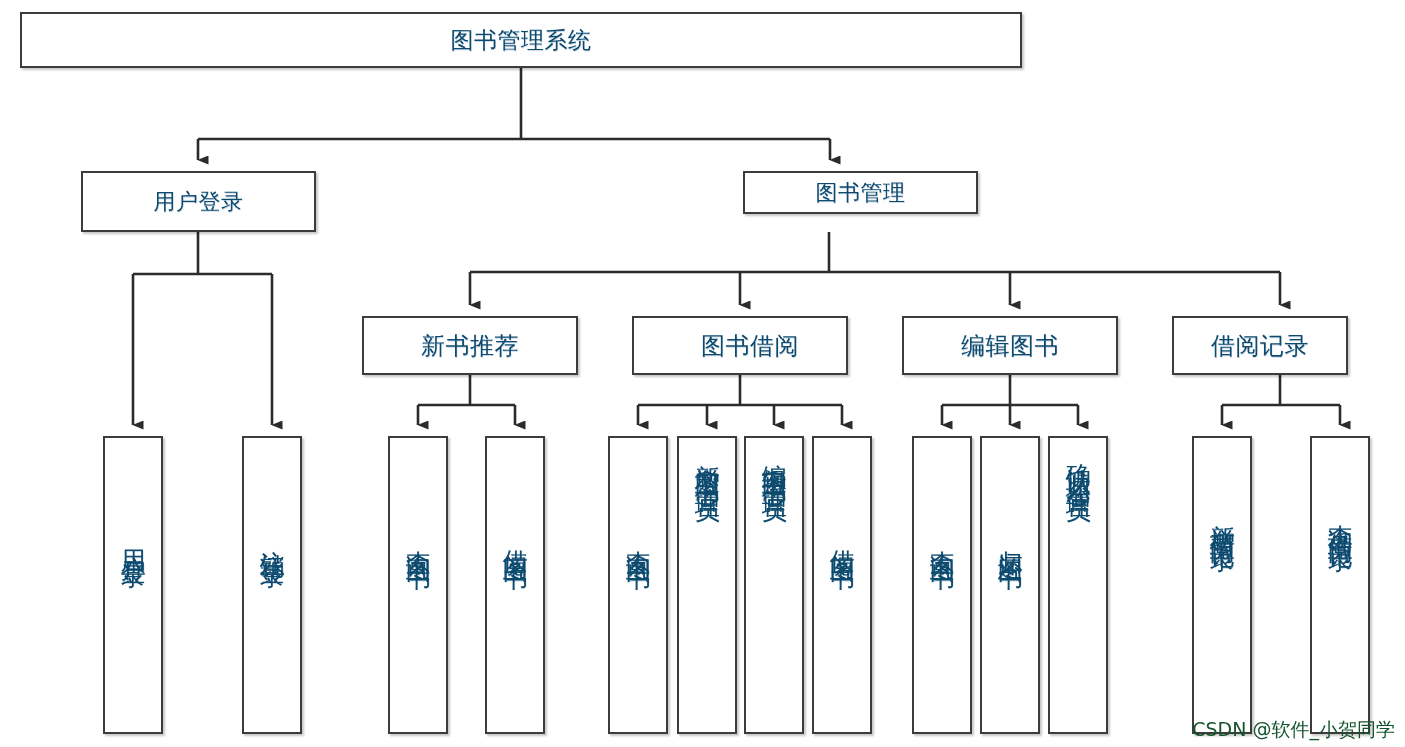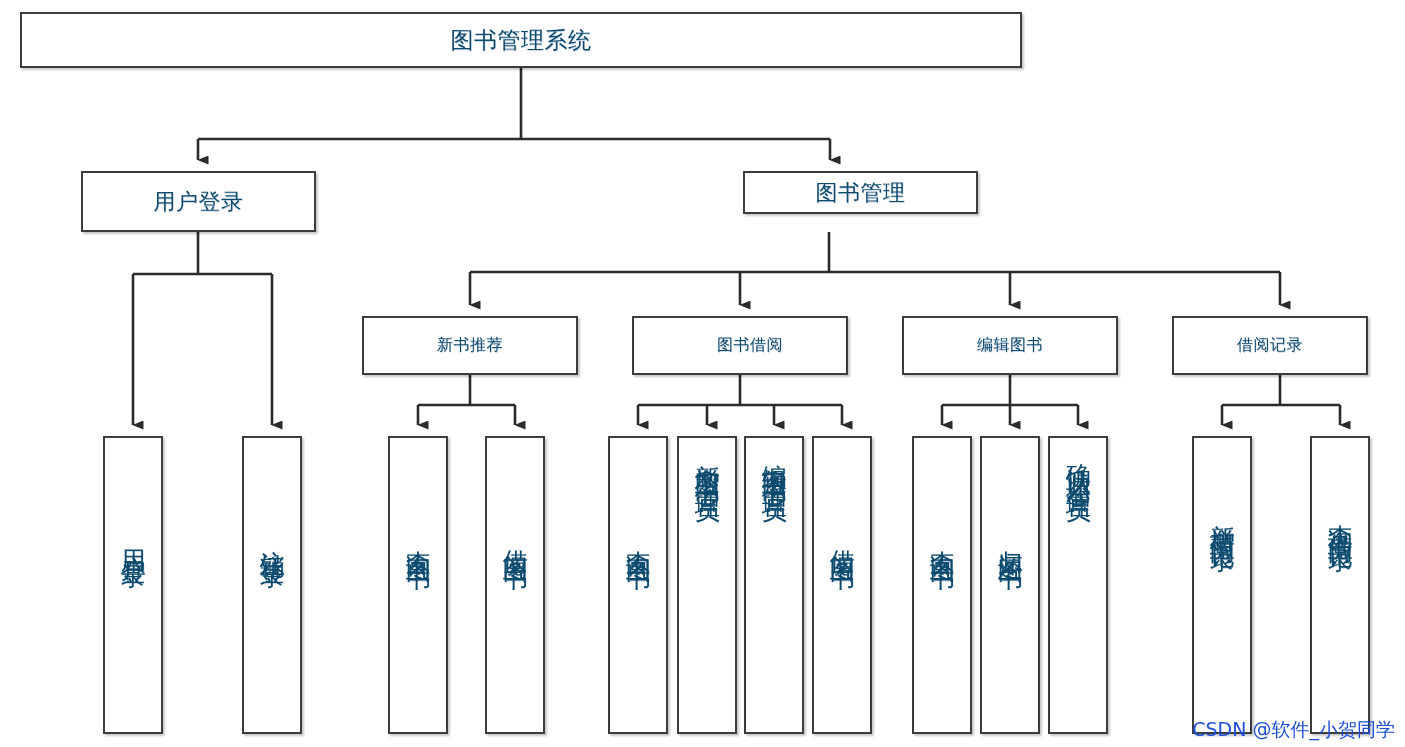--- a/index.html
+++ b/index.html
@@ -22,41 +22,41 @@
   }
   .node .lbl{
     color:#0c4a6e;
     letter-spacing:0.5px;
     white-space:nowrap;
     text-shadow:0.5px 0.5px 0 rgba(120,150,190,0.35);
   }
 
   .root .lbl{font-size:23px;}
   .lvl1 .lbl{font-size:22px;}
-  .lvl2 .lbl{font-size:16px;}
+  .lvl2 .lbl{font-size:24px;}
 
   
   .leaf{align-items:flex-start;padding-top:6px;}
   .leaf .lbl{
     writing-mode:vertical-rl;
     text-orientation:upright;
     font-size:25px;
     line-height:1.02;
     letter-spacing:5px;
     white-space:nowrap;
     display:block;
   }
   .leaf.mid .lbl{margin-top:86px;}
   .leaf.mid2 .lbl{margin-top:60px;}
 
   #watermark{
     position:absolute;
     right:10px;bottom:4px;
     font-size:19px;
-    color:#1d4ed8;
+    color:#14532d;
     white-space:nowrap;
     pointer-events:none;
   }
 </style>
 </head>
 <body>
 
 <div id="stage">
 
   <svg id="wires" viewBox="0 0 1405 747" xmlns="http://www.w3.org/2000/svg">
@@ -126,21 +126,21 @@
   </div>
 
   <div class="node lvl2" style="left:632px;top:316px;width:216px;height:59px;padding-left:20px;">
     <span class="lbl">图书借阅</span>
   </div>
 
   <div class="node lvl2" style="left:902px;top:316px;width:216px;height:59px;">
     <span class="lbl">编辑图书</span>
   </div>
 
-  <div class="node lvl2" style="left:1172px;top:316px;width:196px;height:59px;">
+  <div class="node lvl2" style="left:1172px;top:316px;width:176px;height:59px;">
     <span class="lbl">借阅记录</span>
   </div>
 
   <div class="node leaf mid" style="left:103px;top:436px;width:60px;height:298px;">
     <span class="lbl">用户登录</span>
   </div>
   <div class="node leaf mid" style="left:242px;top:436px;width:60px;height:298px;">
     <span class="lbl">注销登录</span>
   </div>
 

